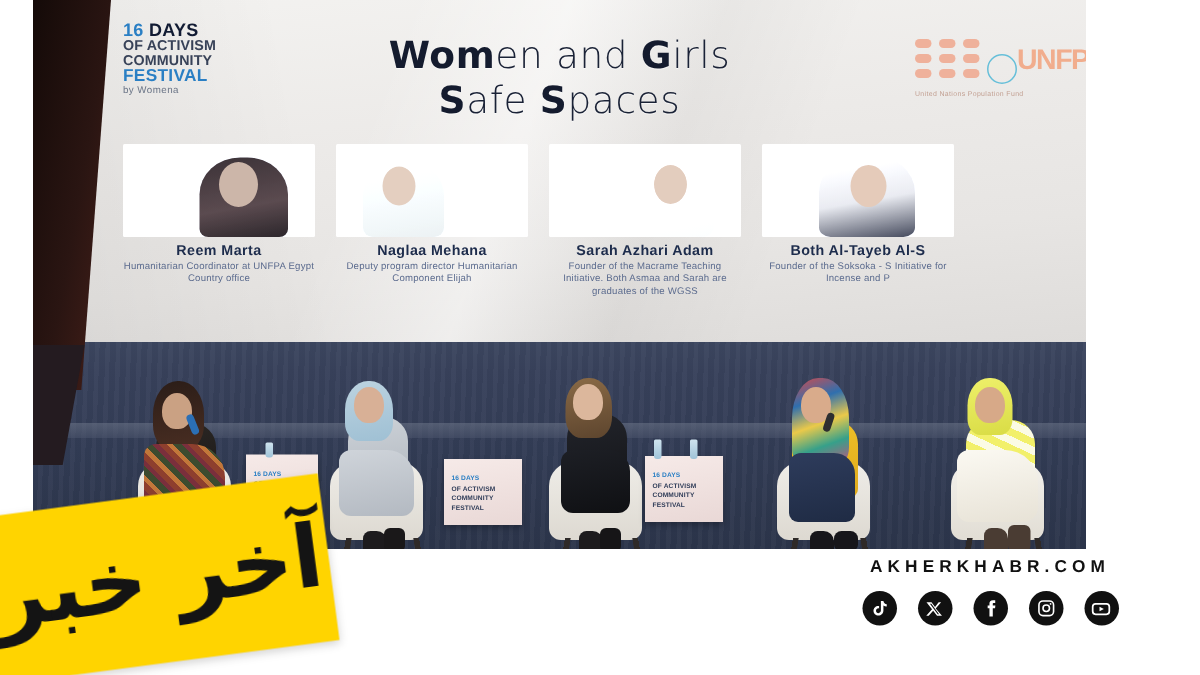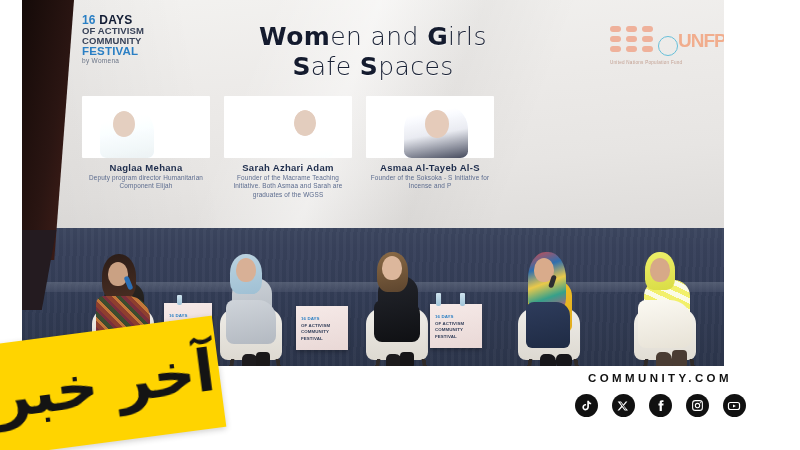--- a/index.html
+++ b/index.html
@@ -259,39 +259,46 @@
           <i></i>
           <i></i>
       </div>
       <div class="un"></div>
       <div class="wordmark">UNFPA</div>
       <div class="cap">United Nations Population Fund</div>
     </div>
 
     <div class="speakers">
       <div class="spk">
+        <div class="pic p1">
+            <div class="face"></div>
+          </div>
+        <div class="nm">Reem Marta</div>
+        <div class="rl">Humanitarian Coordinator at UNFPA Egypt Country office</div>
+      </div>
+      <div class="spk">
         <div class="pic p3">
           <div class="face"></div>
           <div class="ov">Wome refug</div>
         </div>
         <div class="nm">Naglaa Mehana</div>
         <div class="rl">Deputy program director Humanitarian Component Elijah</div>
       </div>
       <div class="spk">
         <div class="pic p2">
             <div class="face"></div>
           </div>
         <div class="nm">Sarah Azhari Adam</div>
         <div class="rl">Founder of the Macrame Teaching Initiative. Both Asmaa and Sarah are graduates of the WGSS</div>
       </div>
       <div class="spk">
         <div class="pic p5">
             <div class="face"></div>
           </div>
-        <div class="nm">Asmaa Al-Tayeb Al-S</div>
+        <div class="nm">Both Al-Tayeb Al-S</div>
         <div class="rl">Founder of the Soksoka - S Initiative for Incense and P</div>
       </div>
     </div>
 
     <div class="panel">
       <div class="person" id="pr1">
         <div class="chair"></div>
         <div class="skirt"></div>
           <div class="torso"></div>
         <div class="hair"></div>
@@ -363,21 +370,21 @@
 
     <div class="curtain"></div>
     <div class="curtain-lower"></div>
   </div>
 
   <div class="akher">
     <span>آخر خبر</span>
   </div>
 
   <div class="footer">
-    <div class="site">COMMUNITY.COM</div>
+    <div class="site">AKHERKHABR.COM</div>
     <div class="socials">
       <a class="sic">
         <svg width="13" height="13" viewBox="0 0 24 24" fill="#fff">
             <path d="M16.5 3c.4 2.3 1.9 3.8 4.1 4v2.7c-1.4.1-2.8-.3-4.1-1.1v6.2c0 3.6-2.8 6.2-6.1 6.2S4.3 18.4 4.3 15c0-3.2 2.6-5.8 6-5.8.3 0 .6 0 .9.1v2.9c-.3-.1-.6-.1-.9-.1-1.6 0-2.9 1.3-2.9 2.9 0 1.7 1.3 3 3 3 1.6 0 3-1.2 3-3.1V3h3.1z"></path>
           </svg>
       </a>
       <a class="sic">
         <svg width="12" height="12" viewBox="0 0 24 24" fill="#fff">
             <path d="M17.5 3h3.3l-7.2 8.3L22 21h-6.6l-5.2-6.7L4.3 21H1l7.7-8.8L1.3 3H8l4.7 6.2L17.5 3zm-1.2 16h1.8L7.8 4.9H5.9L16.3 19z"></path>
           </svg>

